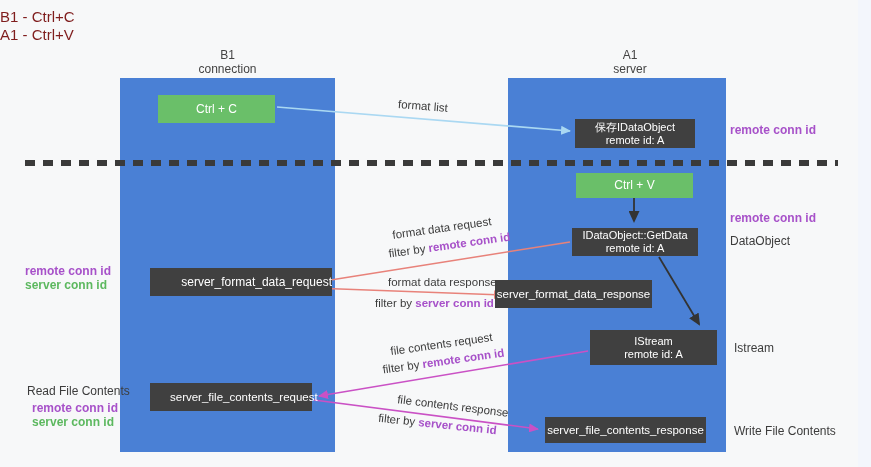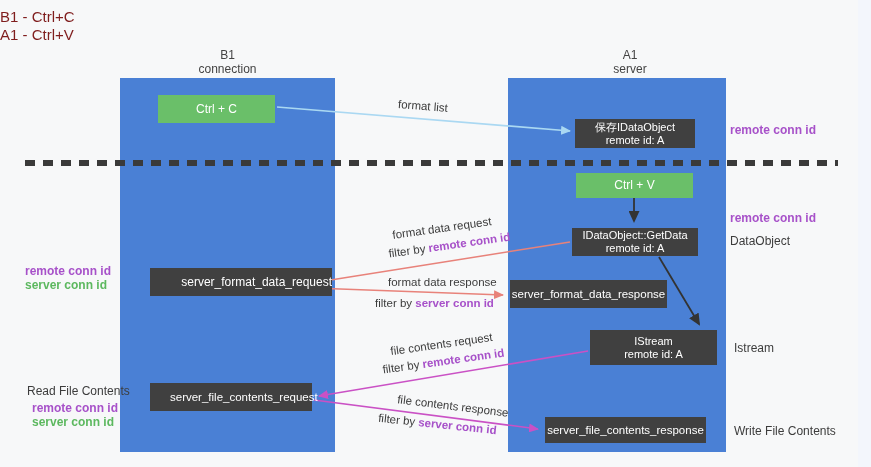--- a/index.html
+++ b/index.html
@@ -114,21 +114,21 @@
 
   <div class="abs node orange" style="left:572px; top:228px; width:126px; height:28px;">
     <div class="l1">IDataObject::GetData</div>
     <div class="l2">remote id: A</div>
   </div>
 
   <div class="abs node orange" style="left:150px; top:268px; width:182px; height:28px; font-size:12px;text-align:right;">
     <div class="l1">server_format_data_request</div>
   </div>
 
-  <div class="abs node orange" style="left:510px; top:280px; width:157px; height:28px; font-size:11.5px;">
+  <div class="abs node orange" style="left:495px; top:280px; width:157px; height:28px; font-size:11.5px;">
     <div class="l1">server_format_data_response</div>
   </div>
 
   <div class="abs node orange" style="left:590px; top:330px; width:127px; height:35px;">
     <div class="l1">IStream</div>
     <div class="l2">remote id: A</div>
   </div>
 
   <div class="abs node orange" style="left:150px; top:383px; width:162px; height:28px; font-size:11.5px;padding-left:20px;">
     <div class="l1">server_file_contents_request</div>

